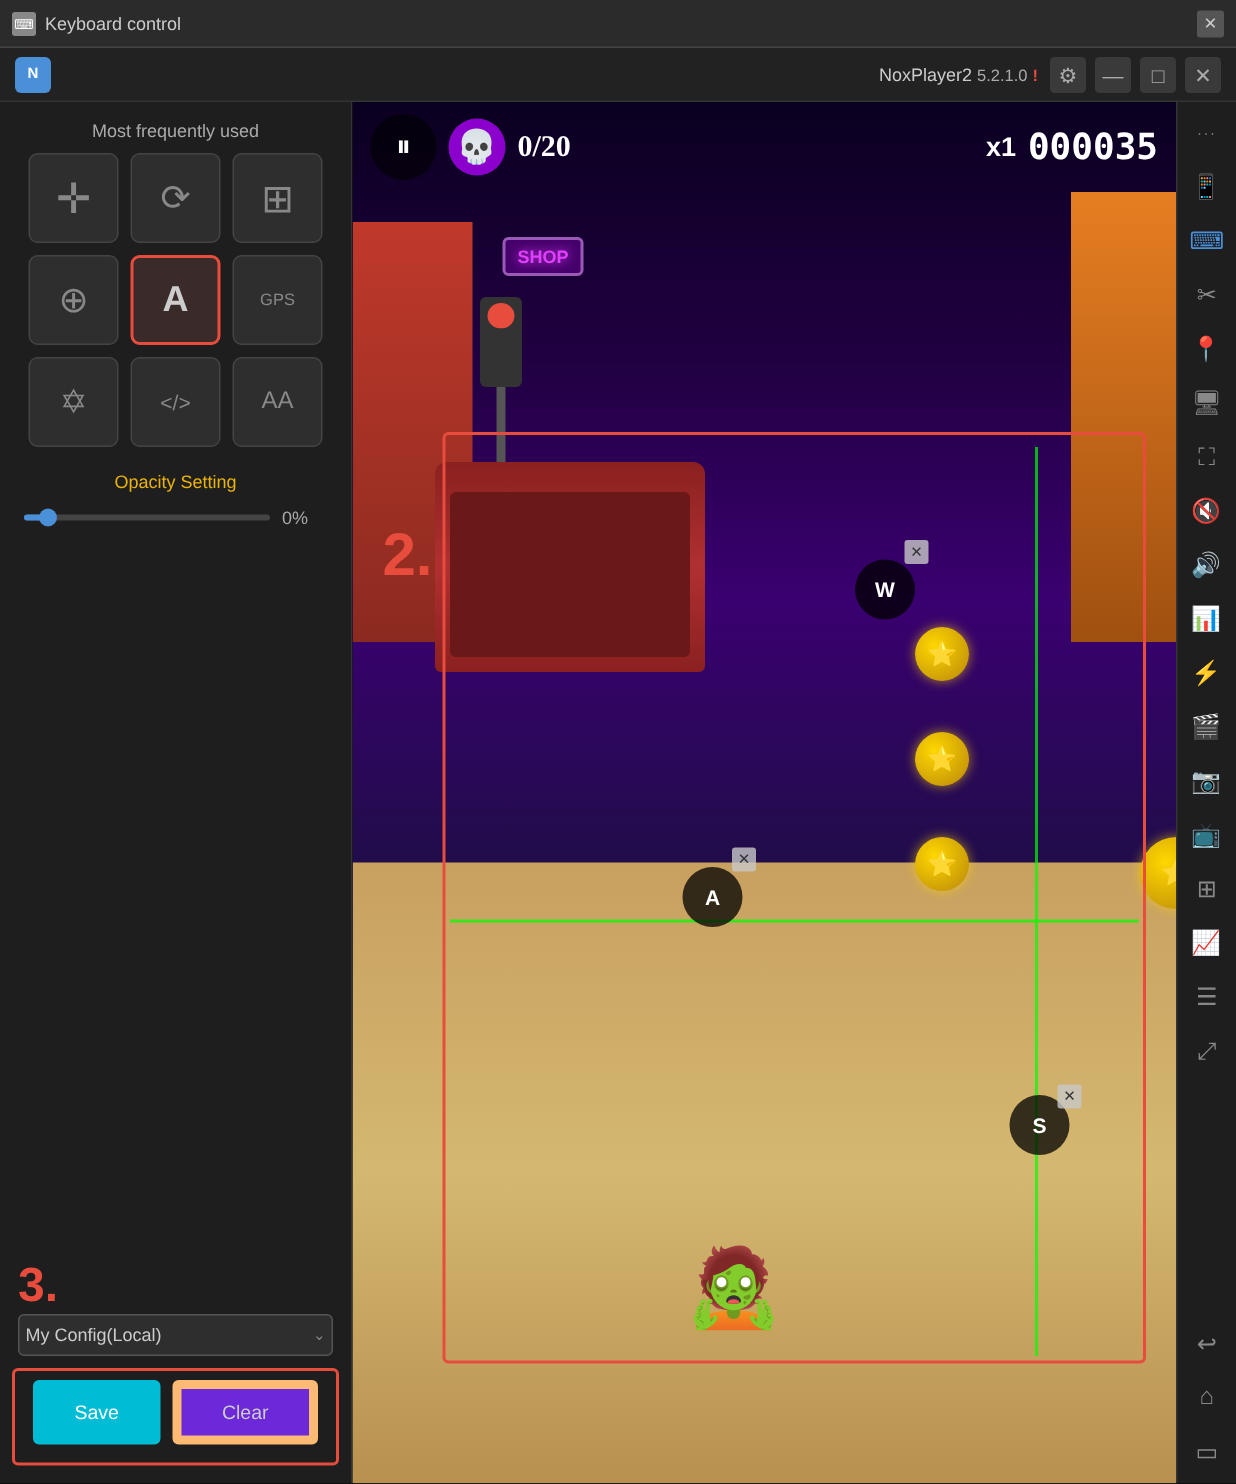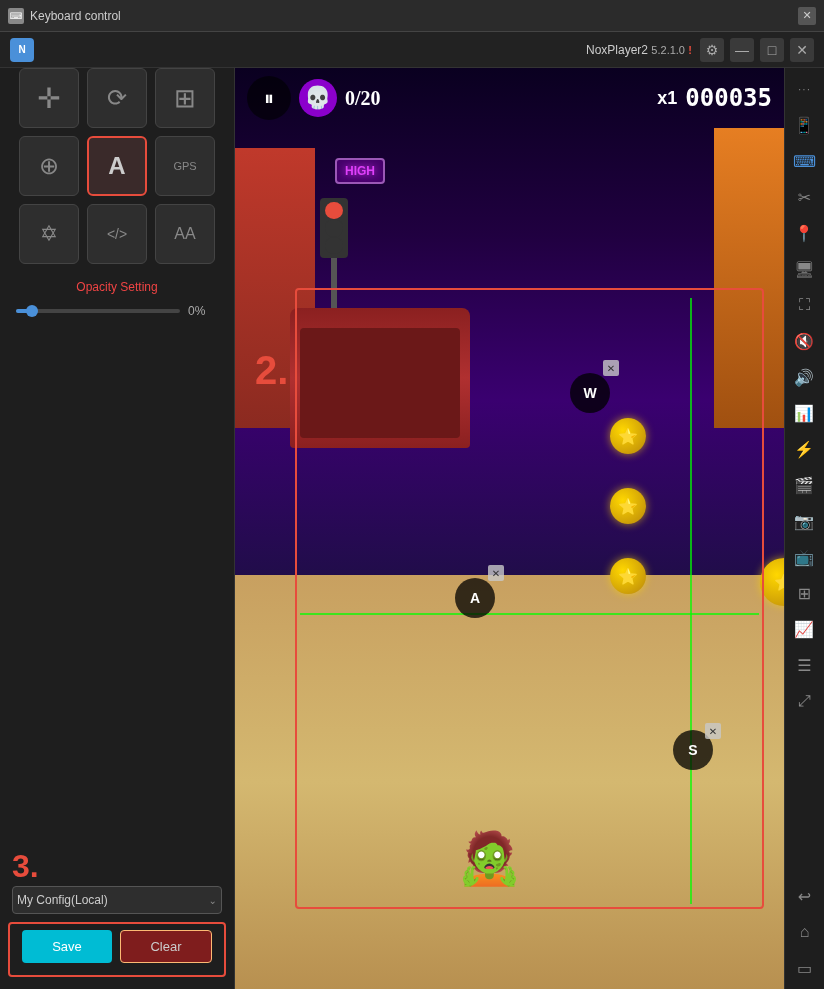--- a/index.html
+++ b/index.html
@@ -182,21 +182,21 @@
     .key-btn.plus-icon::before {
       content: '⊞';
       font-size: 26px;
       color: #888;
     }
 
     .opacity-section {
       padding: 16px;
     }
     .opacity-title {
-      color: #ef4444;
+      color: #eab308;
       font-size: 12px;
       text-align: center;
       margin-bottom: 10px;
     }
     .opacity-row {
       display: flex;
       align-items: center;
       gap: 8px;
     }
     .opacity-slider {
@@ -269,22 +269,22 @@
       border: none;
       border-radius: 4px;
       color: #fff;
       font-size: 13px;
       padding: 8px;
       cursor: pointer;
       font-weight: 500;
     }
     .btn-clear {
       flex: 1;
-      background: #7f1d1d;
-      border: 1px solid #fdba74;
+      background: #6d28d9;
+      border: 6px solid #fdba74;
       border-radius: 4px;
       color: #ccc;
       font-size: 13px;
       padding: 8px;
       cursor: pointer;
     }
 
     
     .game-area {
       flex: 1;
@@ -612,20 +612,21 @@
     <div class="nox-ctrl-btn">⚙</div>
     <div class="nox-ctrl-btn">—</div>
     <div class="nox-ctrl-btn">□</div>
     <div class="nox-ctrl-btn">✕</div>
   </div>
 </div>
 
 <div class="main-content">
 
   <div class="left-panel">
+    <div class="panel-section-title">Most frequently used</div>
 
     <div class="key-grid">
       <div class="key-btn dpad"></div>
       <div class="key-btn sync"></div>
       <div class="key-btn plus-icon"></div>
       <div class="key-btn crosshair"></div>
       <div class="key-btn text-a selected">A</div>
       <div class="key-btn gps"></div>
       <div class="key-btn star"></div>
       <div class="key-btn code"></div>
@@ -671,21 +672,21 @@
 
       <div class="traffic-light">
         <div class="tl-box">
           <div class="tl-light tl-red"></div>
           <div class="tl-light tl-yellow"></div>
           <div class="tl-light tl-green"></div>
         </div>
         <div class="tl-pole"></div>
       </div>
 
-      <div class="neon-sign">HIGH</div>
+      <div class="neon-sign">SHOP</div>
 
       <div class="game-hud">
         <button class="pause-btn">
           <span class="pause-icon">⏸</span>
         </button>
         <div class="skull-icon">💀</div>
         <span class="score-counter">0/20</span>
         <span class="multiplier">x1</span>
         <span class="hud-score">000035</span>
       </div>

